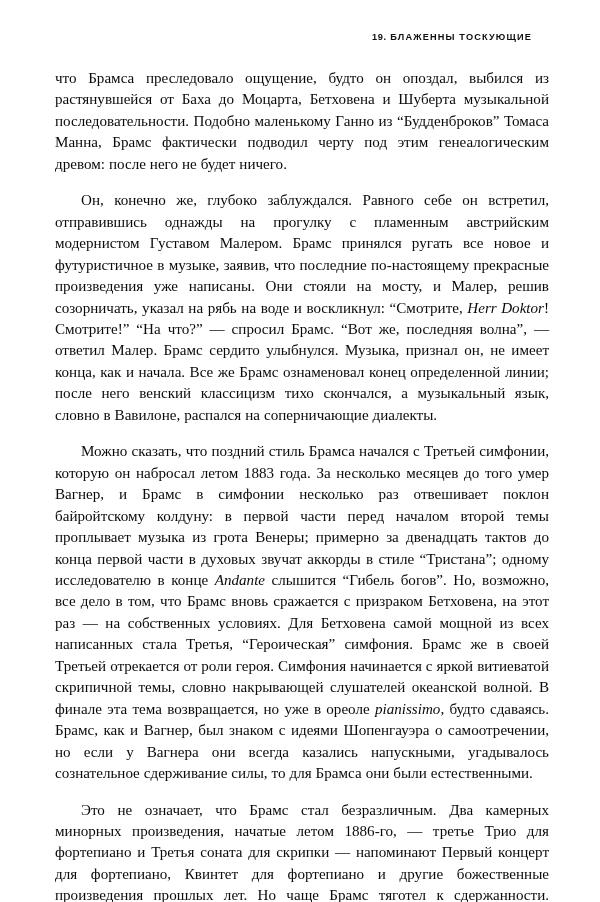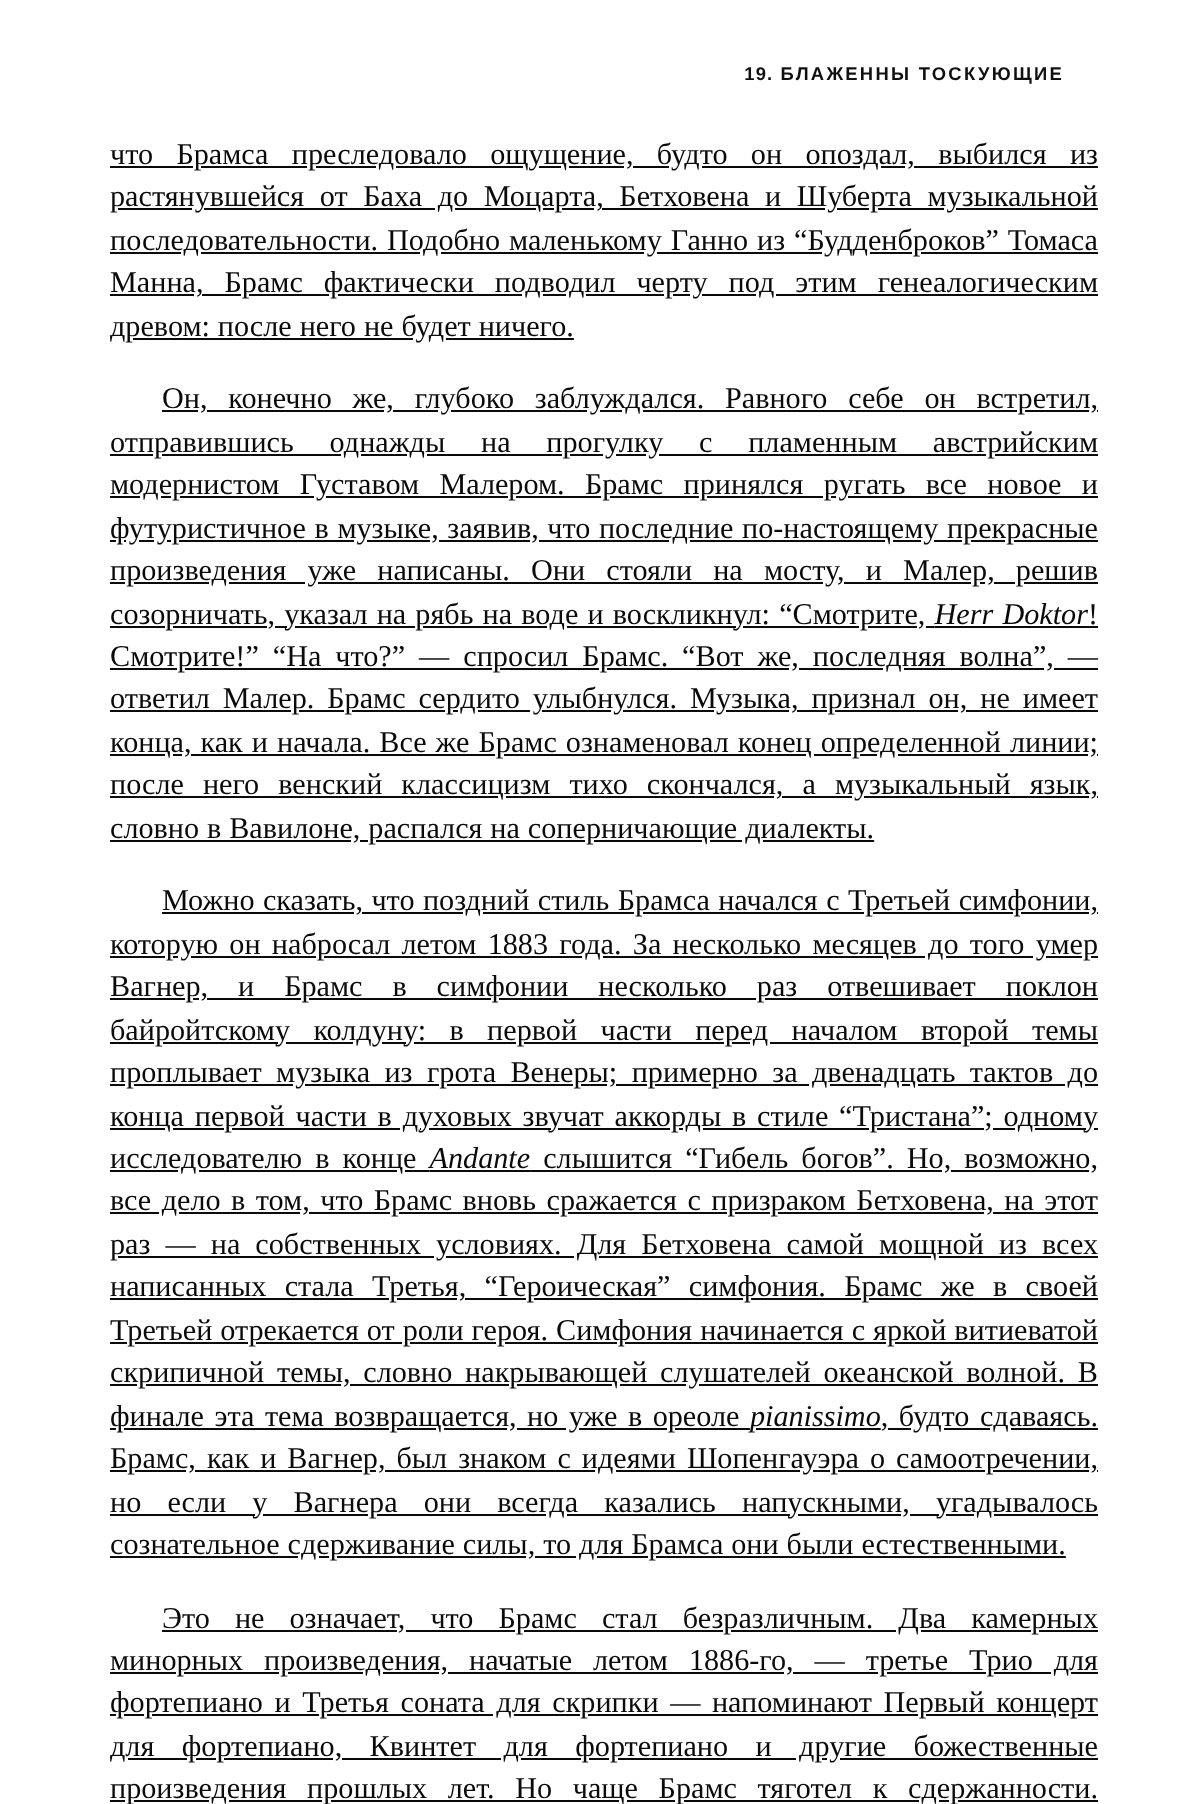--- a/index.html
+++ b/index.html
@@ -56,21 +56,20 @@
   .para {
     margin: 0;
     font-size: 15.1px;
     line-height: 21.45px;
     text-align: justify;
     text-justify: inter-word;
     text-indent: 26px;
     color: #0a0a0a;
     hyphens: manual;
     word-spacing: 0.2px;
-    text-decoration: underline;
   }
   .para.first {
     text-indent: 0;
   }
   .para + .para {
     margin-top: 15px;
   }
   .para em {
     font-style: italic;
   }

